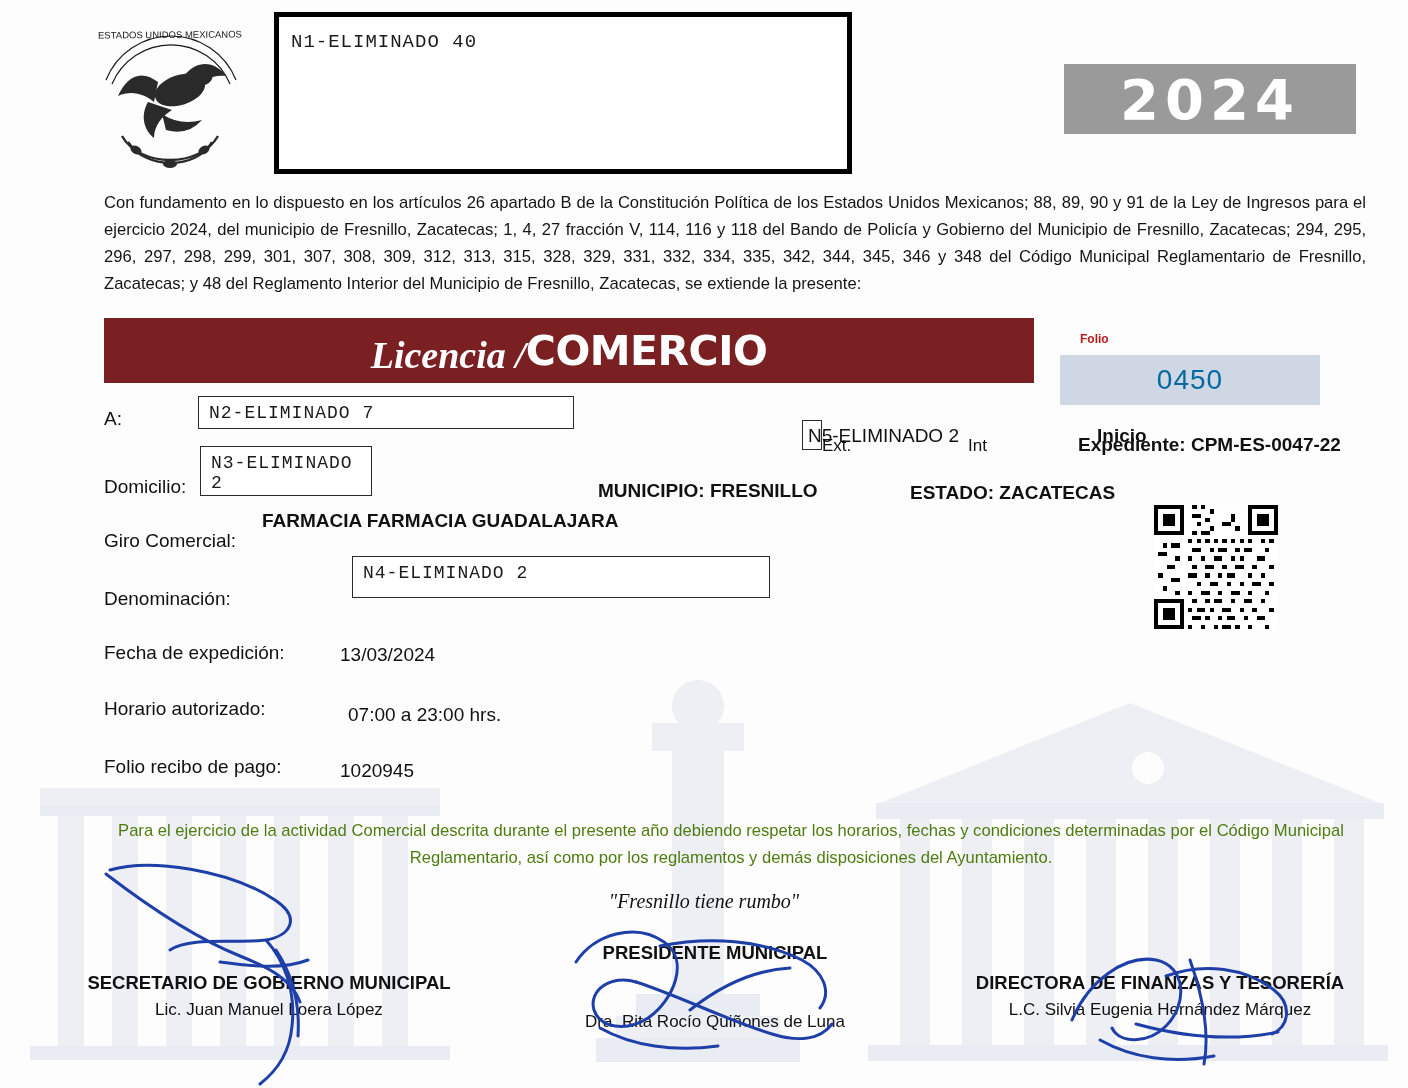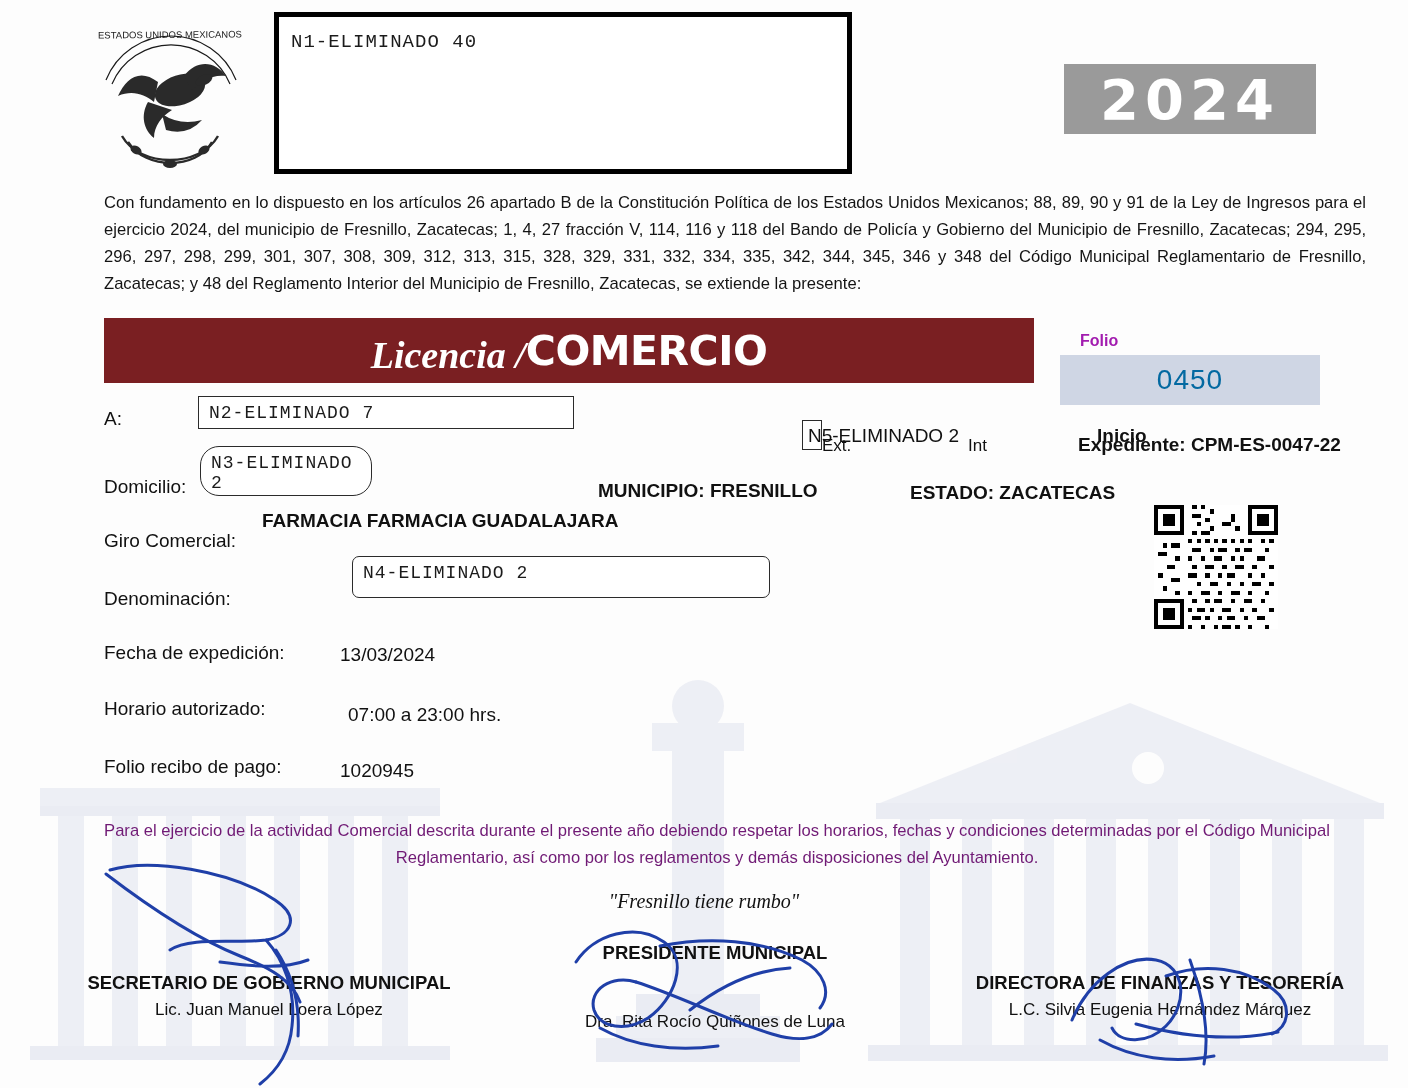--- a/index.html
+++ b/index.html
@@ -54,21 +54,21 @@
     font-size: 19px;
     color: #1b1b1b;
     padding: 14px 0 0 12px;
     letter-spacing: 1px;
   }
 
   .yearbox {
     position: absolute;
     left: 1064px;
     top: 64px;
-    width: 252px;
+    width: 292px;
     height: 70px;
     background: #9a9a9a;
     display: flex;
     align-items: center;
     justify-content: center;
   }
   .yearbox span {
     font-family: "DejaVu Sans", sans-serif;
     font-weight: bold;
     font-size: 56px;
@@ -114,23 +114,23 @@
     color: #ffffff;
     font-weight: bold;
     letter-spacing: -0.5px;
   }
 
   
   .folio-label {
     position: absolute;
     left: 1080px;
     top: 332px;
-    font-size: 16px;
+    font-size: 12px;
     font-weight: bold;
-    color: #a21caf;
+    color: #b91c1c;
   }
   .folio-box {
     position: absolute;
     left: 1060px;
     top: 355px;
     width: 260px;
     height: 50px;
     background: #cfd6e4;
     display: flex;
     align-items: center;
@@ -176,26 +176,26 @@
     position: absolute;
     left: 1154px;
     top: 505px;
     width: 124px;
     height: 124px;
   }
 
   
   .bottom-par {
     position: absolute;
-    left: 88px;
+    left: 102px;
     top: 818px;
     width: 1258px;
     font-size: 16.6px;
     line-height: 1.6;
-    color: #701a75;
+    color: #4d7c0f;
     text-align: center;
   }
 
   .slogan {
     position: absolute;
     left: 0;
     top: 890px;
     width: 1408px;
     text-align: center;
     font-family: "Liberation Serif", serif;
@@ -323,21 +323,21 @@
 
   <div class="fieldbox" style="left:802px; top:420px; width:20px; height:30px;"></div>
   <div class="val" style="left:808px; top:425px;">N5-ELIMINADO 2</div>
   <div class="val" style="left:822px; top:436px; font-size:17px;">Ext.</div>
   <div class="val" style="left:968px; top:436px; font-size:17px;">Int</div>
 
   <div class="val bold" style="left:1084px; top:425px;margin-left:13px;">Inicio</div>
   <div class="val bold" style="left:1078px; top:434px;">Expediente: CPM-ES-0047-22</div>
 
   <div class="lbl" style="left:104px; top:476px;text-align:center;">Domicilio:</div>
-  <div class="fieldbox" style="left:200px; top:446px; width:172px; height:50px;border-radius:19px;">
+  <div class="fieldbox" style="left:200px; top:446px; width:172px; height:50px;">
     <span>N3-ELIMINADO 2</span>
   </div>
 
   <div class="val bold" style="left:598px; top:480px;">MUNICIPIO: FRESNILLO</div>
   <div class="val bold" style="left:910px; top:482px;">ESTADO: ZACATECAS</div>
 
   <svg class="qr" viewBox="0 0 29 29" shape-rendering="crispEdges">
     <rect width="29" height="29" fill="#ffffff"></rect>
     <g fill="#000000">
       <rect x="0" y="0" width="7" height="1"></rect>
@@ -448,21 +448,21 @@
       <rect x="4" y="17" width="2" height="1"></rect>
         <rect x="2" y="19" width="1" height="1"></rect>
         <rect x="5" y="20" width="1" height="1"></rect>
     </g>
   </svg>
 
   <div class="lbl" style="left:104px; top:530px;">Giro Comercial:</div>
   <div class="val bold" style="left:262px; top:510px;">FARMACIA  FARMACIA GUADALAJARA</div>
 
   <div class="lbl" style="left:104px; top:588px;">Denominación:</div>
-  <div class="fieldbox" style="left:352px; top:556px; width:418px; height:42px;border-radius:7px;">
+  <div class="fieldbox" style="left:352px; top:556px; width:418px; height:42px;">
     <span>N4-ELIMINADO 2</span>
   </div>
 
   <div class="lbl" style="left:104px; top:642px;">Fecha de expedición:</div>
   <div class="val" style="left:340px; top:644px;">13/03/2024</div>
 
   <div class="lbl" style="left:104px; top:698px;">Horario autorizado:</div>
   <div class="val" style="left:348px; top:704px;">07:00 a 23:00 hrs.</div>
 
   <div class="lbl" style="left:104px; top:756px;">Folio recibo de pago:</div>

